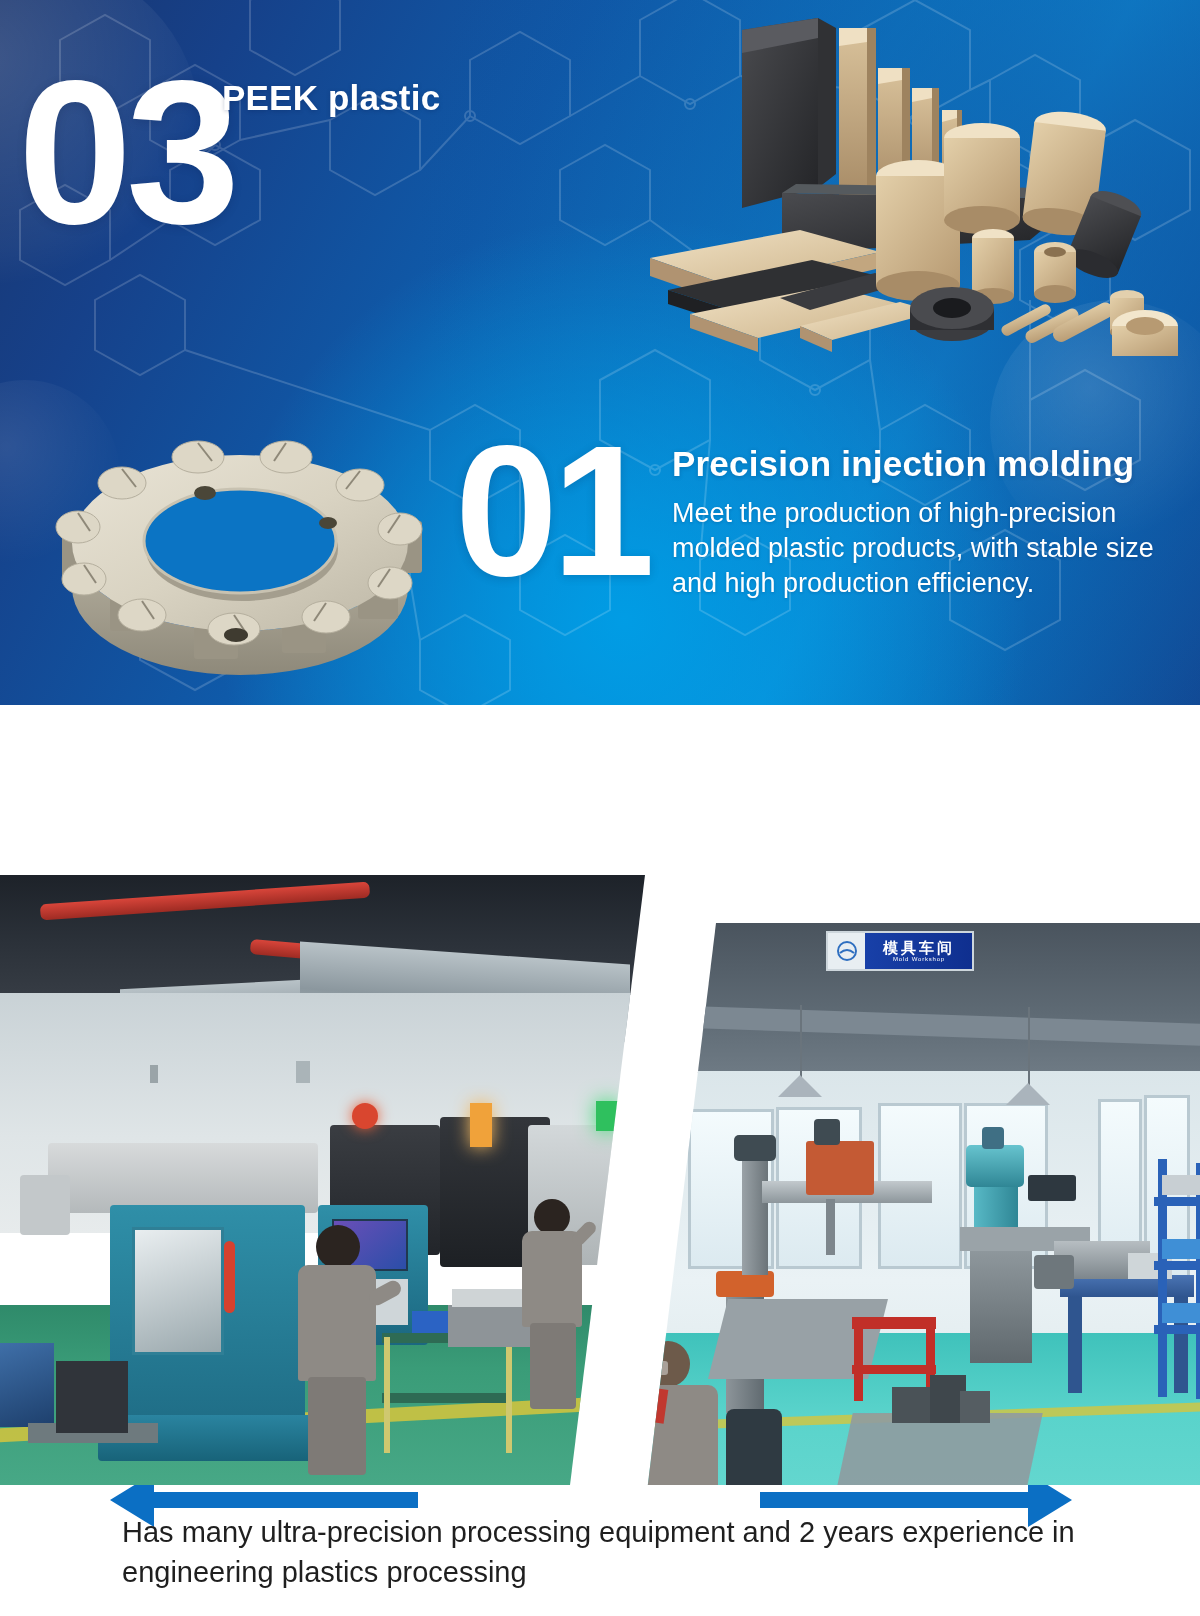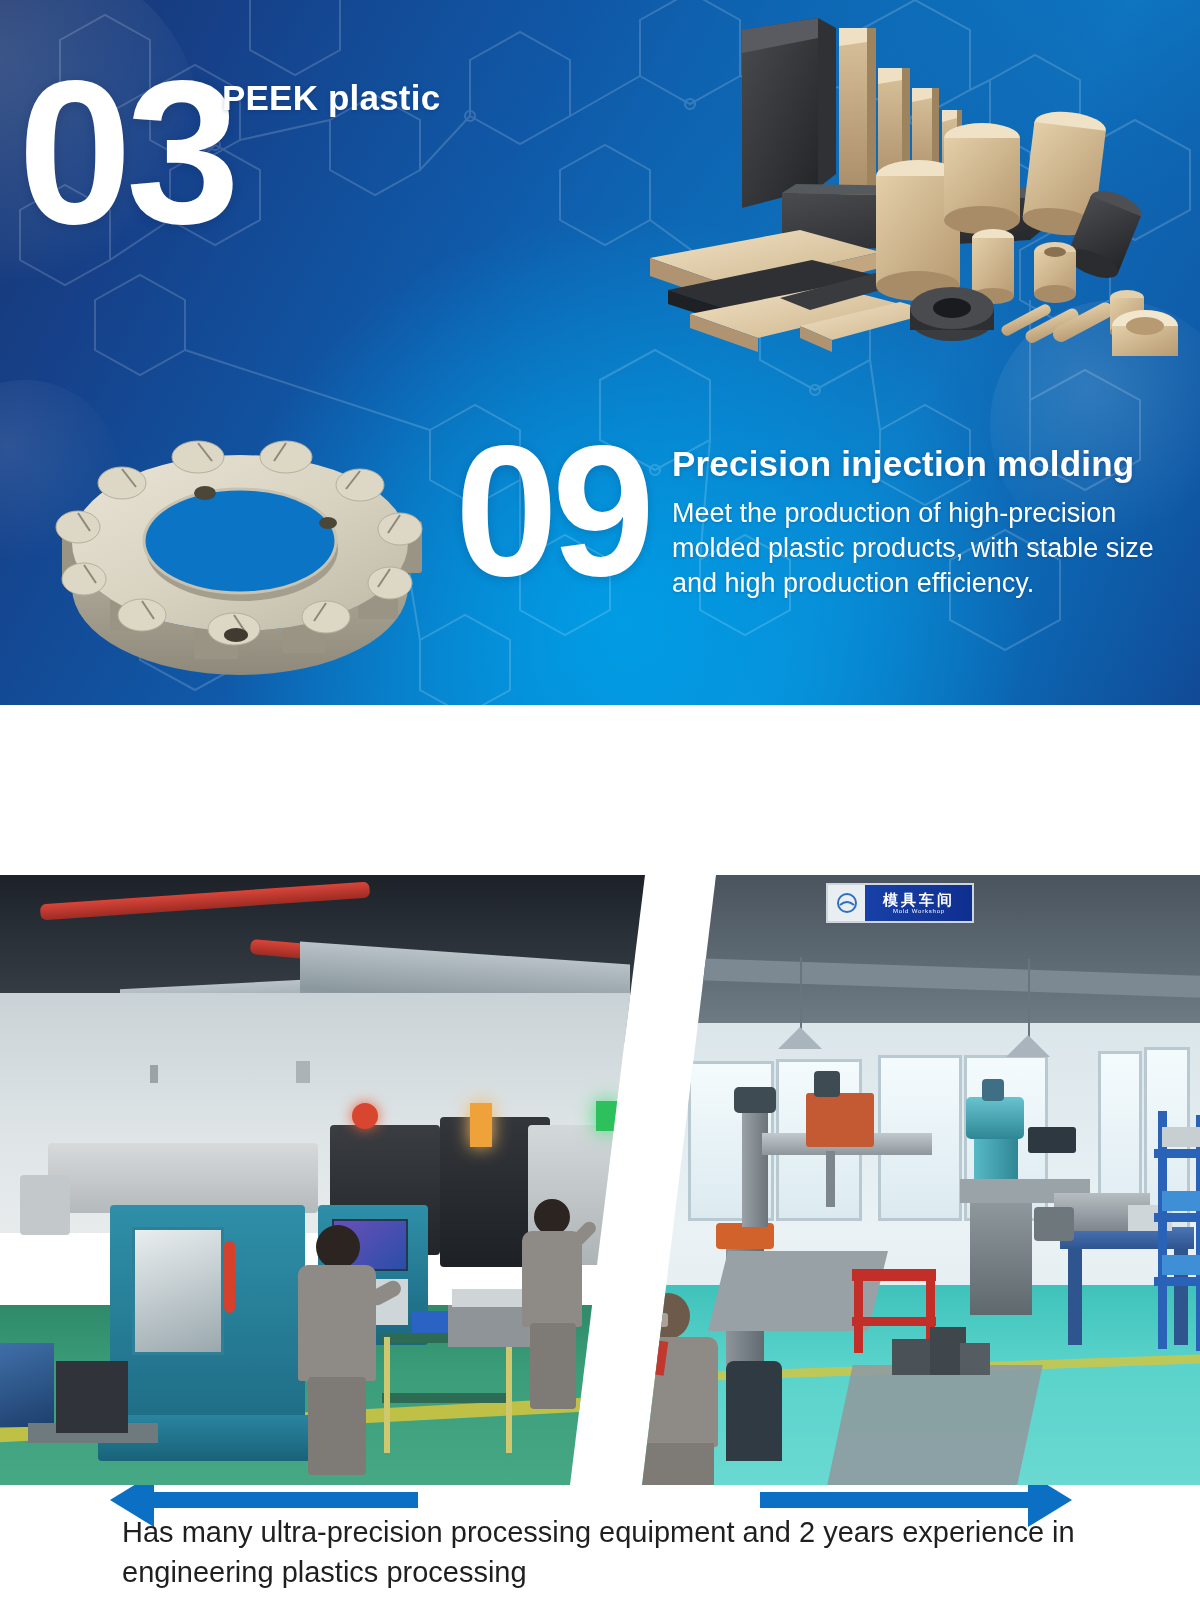--- a/index.html
+++ b/index.html
@@ -72,21 +72,21 @@
   }
   .pill span {
     color:#0b6fc4; font-size:38px; font-weight:700; font-style:italic;
     font-variant:small-caps; letter-spacing:.5px; white-space:nowrap;
   }
 
   
   .photos { position:absolute; left:0; top:875px; width:1200px; height:610px; overflow:hidden; }
   .photo { position:absolute; top:0; height:610px; overflow:hidden; }
   .photo.left  { left:0;   width:660px; clip-path:polygon(0 0, 645px 0, 570px 610px, 0 610px); }
-  .photo.right { left:630px; width:570px; clip-path:polygon(86px 0, 570px 0, 570px 610px, 12px 610px); }
+  .photo.right { left:630px; width:570px; clip-path:polygon(86px 0, 570px 0, 570px 610px, 12px 610px);margin-top:48px; }
   .ph-inner { position:absolute; inset:0; }
 
   
   .L-ceiling { position:absolute; left:0; top:0; width:100%; height:120px;
     background:linear-gradient(180deg,#1d2229 0%,#2b3139 55%,#363c44 100%); }
   .L-wall { position:absolute; left:0; top:118px; width:100%; height:240px;
     background:linear-gradient(180deg,#c9d2d6 0%,#dfe5e7 60%,#e7ebec 100%); }
   .L-duct { position:absolute; background:linear-gradient(180deg,#b8c2c7,#8b979e 60%,#a6b0b5); }
   .L-pipe { position:absolute; background:linear-gradient(180deg,#d8453a,#9e2b23); border-radius:6px; }
   .L-floor { position:absolute; left:0; bottom:0; width:100%; height:180px;
@@ -370,21 +370,21 @@
         <ellipse cx="-4" cy="100" rx="12" ry="7" fill="#3f3b30"></ellipse>
       </g>
     </svg>
   </div>
 
   <div class="bignum n03">03</div>
   <div class="block b03">
     <div class="h">PEEK plastic</div>
   </div>
 
-  <div class="bignum n04">09</div>
+  <div class="bignum n04">01</div>
   <div class="block b04">
     <div class="h">Precision injection molding</div>
     <div class="p">Meet the production of high-precision molded plastic products, with stable size and high production efficiency.</div>
   </div>
 </div>
 
 <div class="banner">
   <div class="arrow-head l"></div>
   <div class="arrow-line left"></div>
   <div class="arrow-line right"></div>

